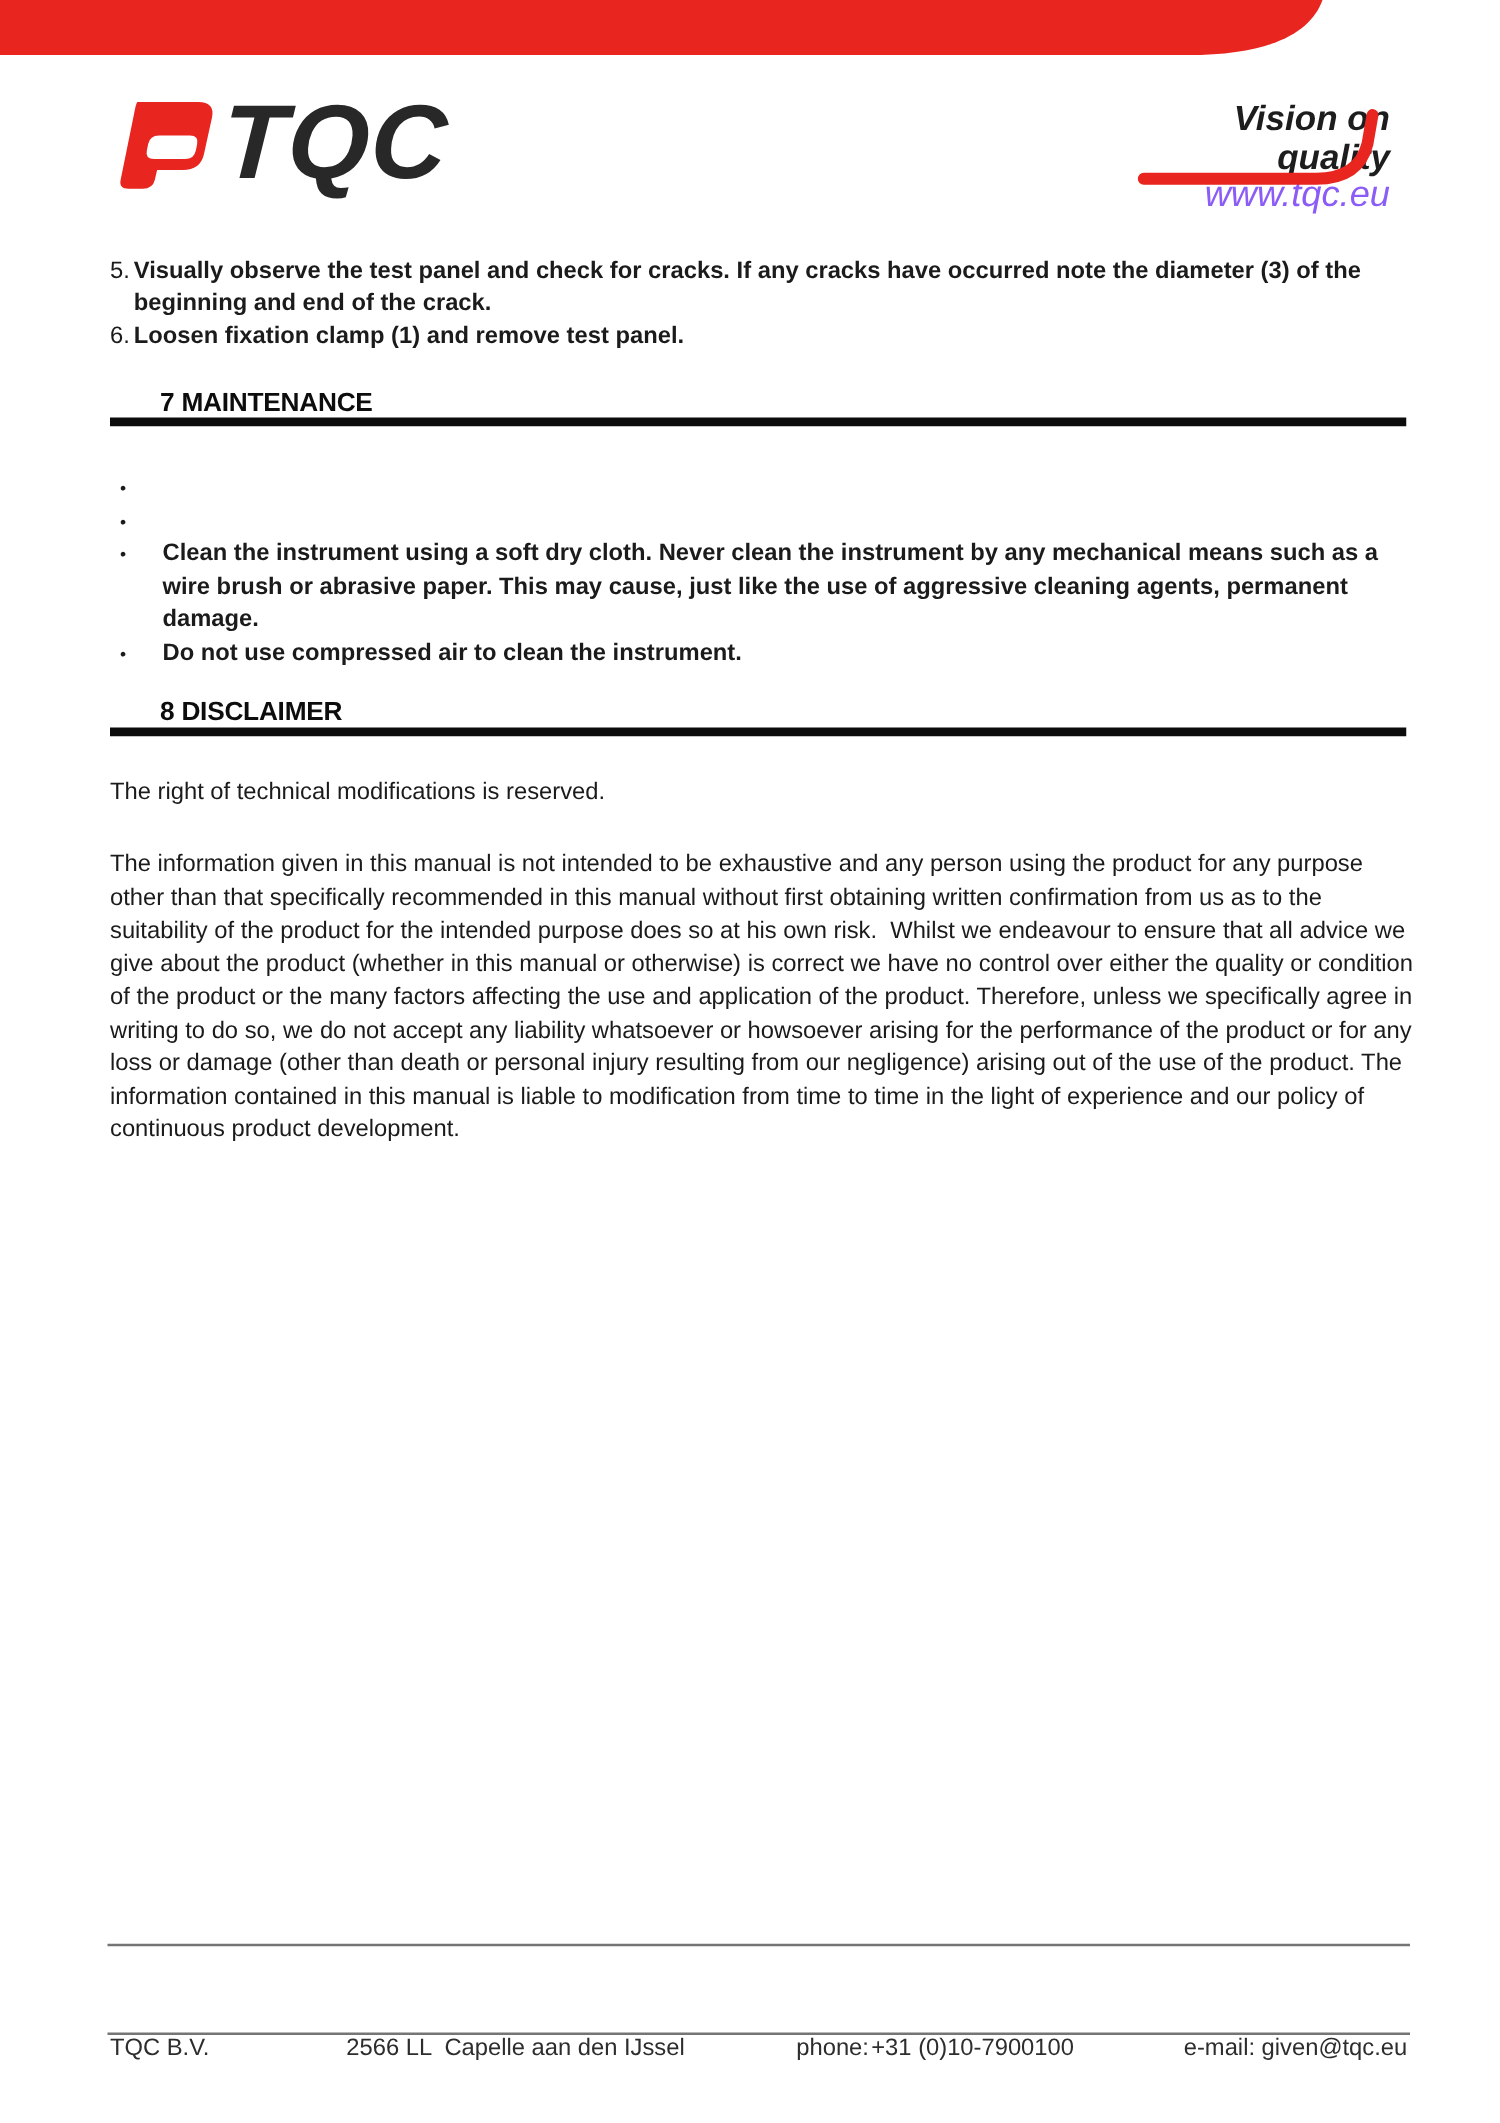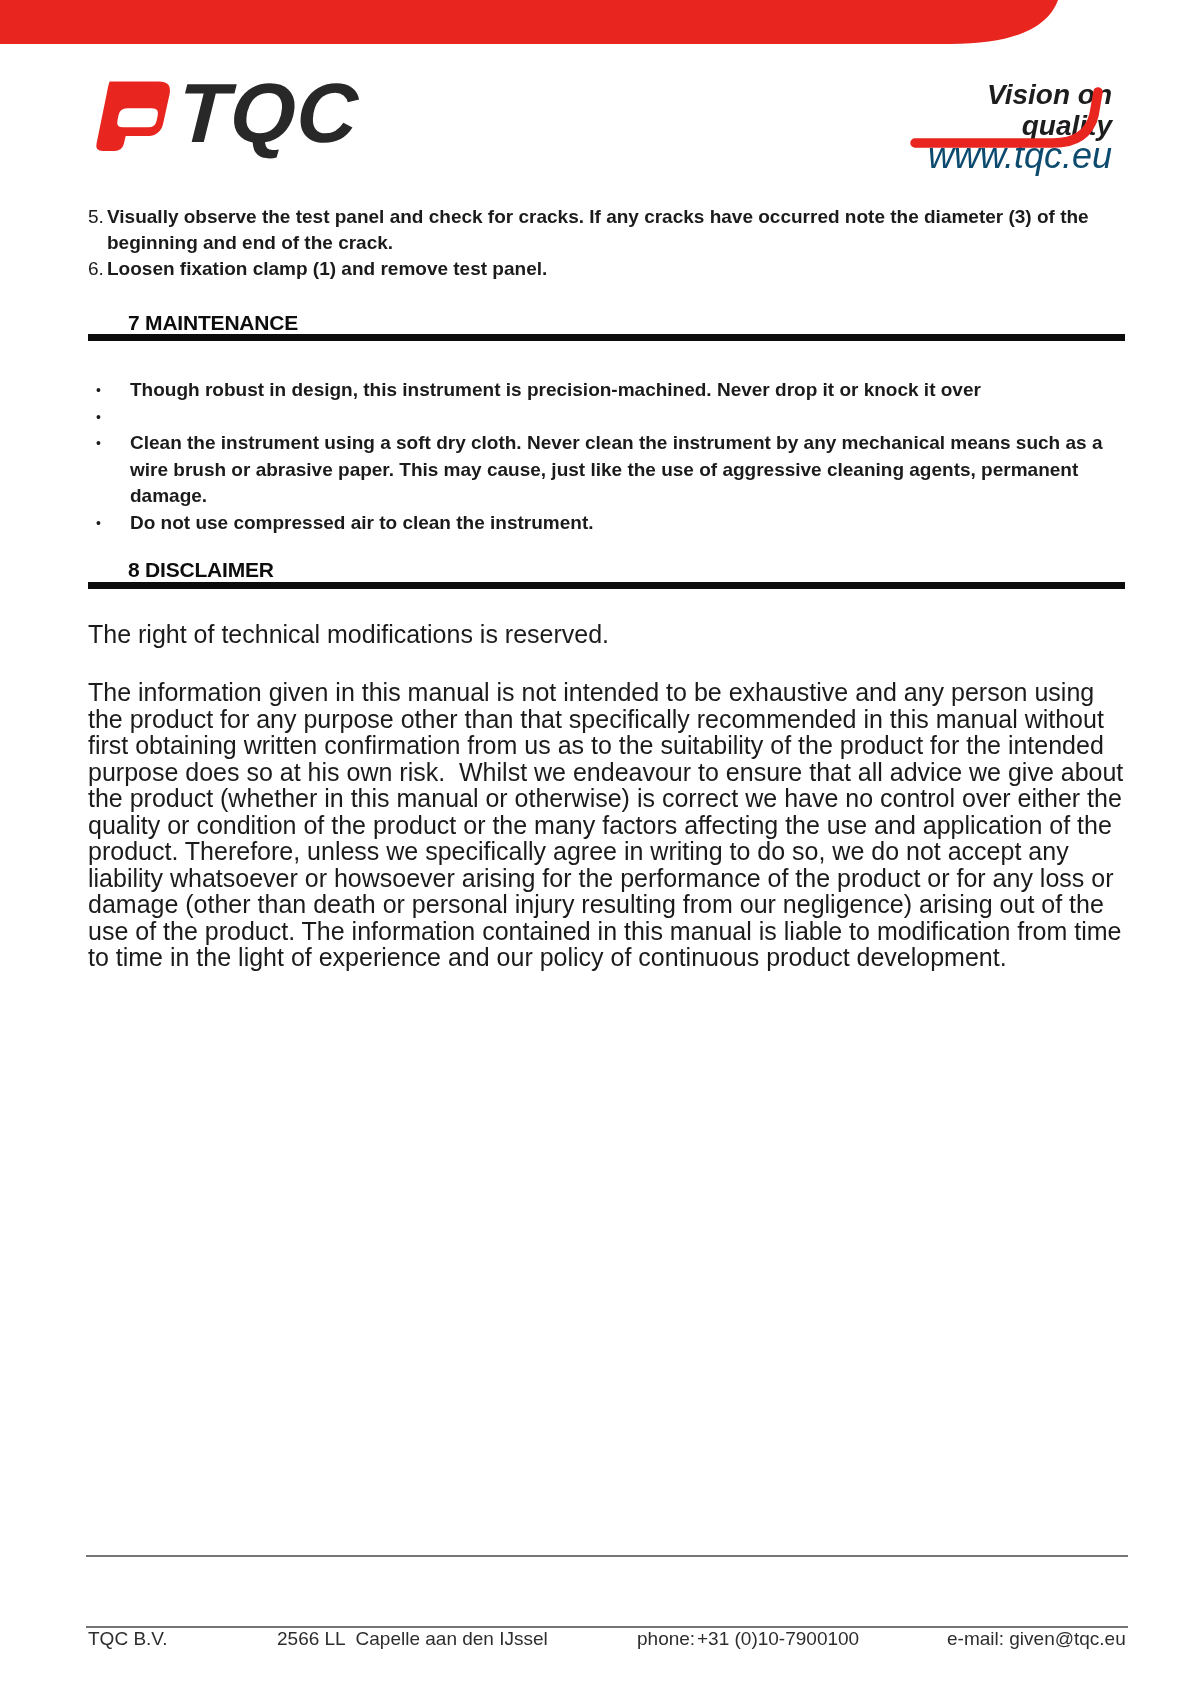--- a/index.html
+++ b/index.html
@@ -20,26 +20,26 @@
     font-size: 84px; line-height: 72px;
     font-weight: bold; font-style: italic;
     letter-spacing: 1px; color: #282828;
     transform: skewX(-3deg);
   }
   .tagline-block {
     position: absolute; left: 890px; top: 79px; width: 222px;
     text-align: right; color: #1d1d1d;
   }
   .tagline-main { font-size: 28px; line-height: 31px; font-weight: bold; font-style: italic; }
-  .tagline-url  { font-size: 36px; line-height: 30px; font-style: italic; color: #0c4a6e; }
+  .tagline-url  { font-size: 29px; line-height: 30px; font-style: italic; color: #8b5cf6; }
   .swoosh { position: absolute; left: 906px; top: 80px; }
   
   .abs { position: absolute; }
   .body-text { font-size: 19px; line-height: 26px; white-space: pre-wrap; font-weight: bold; }
-  .para { font-size: 25px; line-height: 26.5px; white-space: pre-wrap; }
+  .para { font-size: 19px; line-height: 26.5px; white-space: pre-wrap; }
   .section-heading {
     position: absolute; left: 92px;
     font-size: 21px; font-weight: bold; letter-spacing: -0.2px; color: #0d0d0d;
     white-space: pre-wrap;
     margin-left: 36px;
   }
   .rule-heavy { position: absolute; left: 88px; width: 1037px; height: 6.5px; background: #0c0c0c; }
   .list-block { position: absolute; left: 88px; width: 1044px; }
   .list-item { display: flex; }
   .list-item .num { flex: none; width: 19px; font-size: 19px; line-height: 26px; }
@@ -92,21 +92,20 @@
       <span class="body-text">Loosen fixation clamp (1) and remove test panel.</span>
     </div>
   </div>
 
   <div class="section-heading" style="top:311px">7 MAINTENANCE</div>
   <div class="rule-heavy" style="top:334px"></div>
 
   <div class="bullets-block" style="top:377px">
     <div class="bullet-item">
       <span class="dot">•</span>
-      <span class="body-text">Though robust in design, this instrument is precision-machined. Never drop it or knock it over</span>
     </div>
     <div class="bullet-item">
       <span class="dot">•</span>
     </div>
     <div class="bullet-item">
       <span class="dot">•</span>
       <span class="body-text">Clean the instrument using a soft dry cloth. Never clean the instrument by any mechanical means such as a wire brush or abrasive paper. This may cause, just like the use of aggressive cleaning agents, permanent damage.</span>
     </div>
     <div class="bullet-item">
       <span class="dot">•</span>

